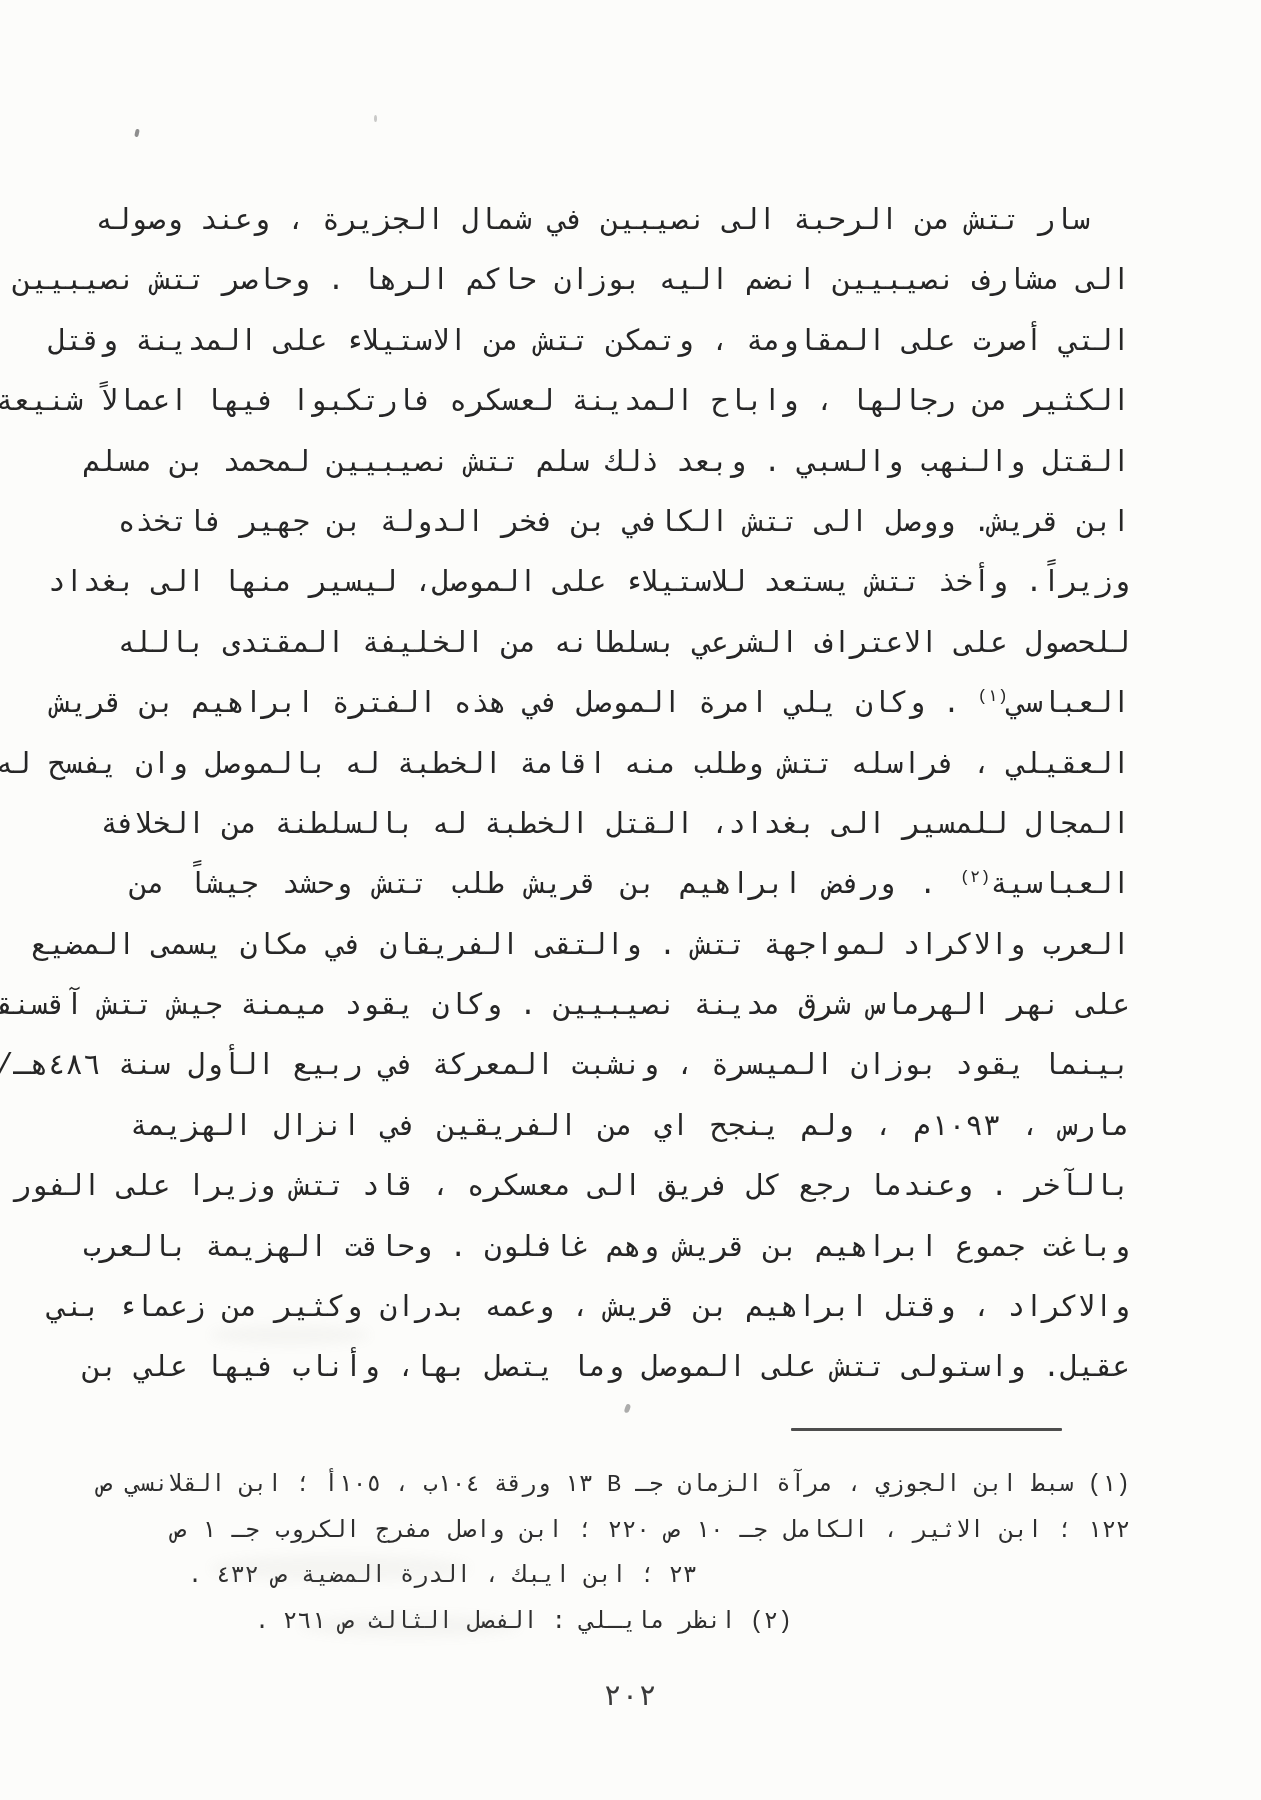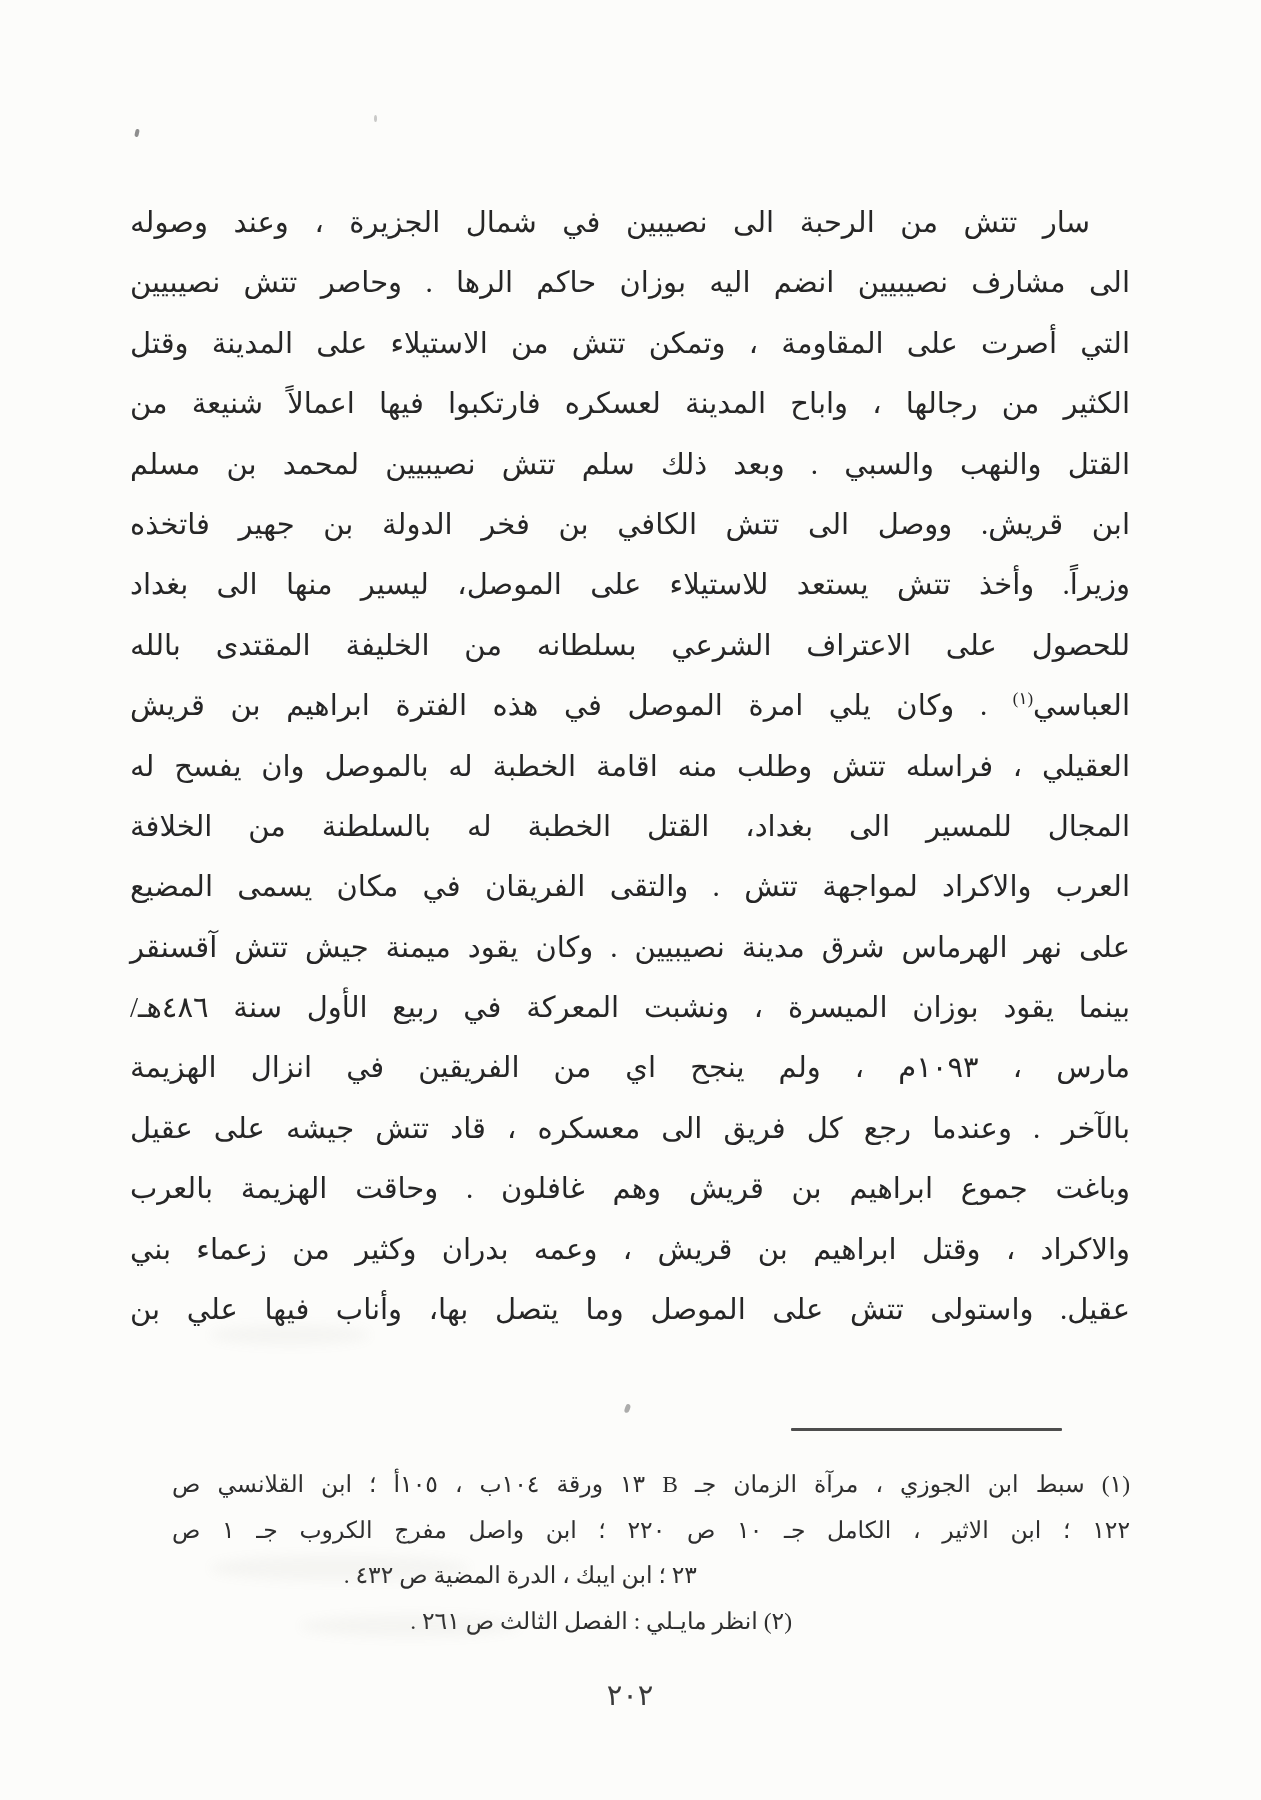--- a/index.html
+++ b/index.html
@@ -2,21 +2,21 @@
 <html lang="ar" dir="rtl"><head>
 <meta charset="utf-8">
 <style>
   html,body{margin:0;padding:0;background:#e8e8e6;}
   #page{
     position:relative;
     width:1261px;height:1800px;
     margin:0 auto;
     background:#fcfcfa;
     overflow:hidden;
-    font-family:Liberation Serif, serif;
+    font-family:Liberation Mono, monospace;
     color:#262626;
   }
   
   #body-text{
     position:absolute;
     top:192px;right:131px;
     width:1000px;
     direction:rtl;
   }
   .body-line{
@@ -101,25 +101,26 @@
       <div class="body-line"><span>الى مشارف نصيبيين انضم اليه بوزان حاكم الرها . وحاصر تتش نصيبيين</span></div>
       <div class="body-line"><span>التي أصرت على المقاومة ، وتمكن تتش من الاستيلاء على المدينة وقتل</span></div>
       <div class="body-line"><span>الكثير من رجالها ، واباح المدينة لعسكره فارتكبوا فيها اعمالاً شنيعة من</span></div>
       <div class="body-line"><span>القتل والنهب والسبي . وبعد ذلك سلم تتش نصيبيين لمحمد بن مسلم</span></div>
       <div class="body-line"><span>ابن قريش. ووصل الى تتش الكافي بن فخر الدولة بن جهير فاتخذه</span></div>
       <div class="body-line"><span>وزيراً. وأخذ تتش يستعد للاستيلاء على الموصل، ليسير منها الى بغداد</span></div>
       <div class="body-line"><span>للحصول على الاعتراف الشرعي بسلطانه من الخليفة المقتدى بالله</span></div>
       <div class="body-line"><span>العباسي</span><sup>(١)</sup><span> . وكان يلي امرة الموصل في هذه الفترة ابراهيم بن قريش</span></div>
       <div class="body-line"><span>العقيلي ، فراسله تتش وطلب منه اقامة الخطبة له بالموصل وان يفسح له</span></div>
       <div class="body-line"><span>المجال للمسير الى بغداد، القتل الخطبة له بالسلطنة من الخلافة</span></div>
+      <div class="body-line"><span>العباسية</span><sup>(٢)</sup><span> . ورفض ابراهيم بن قريش طلب تتش وحشد جيشاً من</span></div>
       <div class="body-line"><span>العرب والاكراد لمواجهة تتش . والتقى الفريقان في مكان يسمى المضيع</span></div>
       <div class="body-line"><span>على نهر الهرماس شرق مدينة نصيبيين . وكان يقود ميمنة جيش تتش آقسنقر</span></div>
       <div class="body-line"><span>بينما يقود بوزان الميسرة ، ونشبت المعركة في ربيع الأول سنة ٤٨٦هـ/</span></div>
       <div class="body-line"><span>مارس ، ١٠٩٣م ، ولم ينجح اي من الفريقين في انزال الهزيمة</span></div>
-      <div class="body-line"><span>بالآخر . وعندما رجع كل فريق الى معسكره ، قاد تتش جيشه على عقيل</span></div>
+      <div class="body-line"><span>بالآخر . وعندما رجع كل فريق الى معسكره ، قاد تتش وزيرا على الفور</span></div>
       <div class="body-line"><span>وباغت جموع ابراهيم بن قريش وهم غافلون . وحاقت الهزيمة بالعرب</span></div>
       <div class="body-line"><span>والاكراد ، وقتل ابراهيم بن قريش ، وعمه بدران وكثير من زعماء بني</span></div>
       <div class="body-line"><span>عقيل. واستولى تتش على الموصل وما يتصل بها، وأناب فيها علي بن</span></div>
     </div>
 
   <div id="footnote-rule"></div>
 
   <div id="footnotes">
       <div class="fn-line full">(١) سبط ابن الجوزي ، مرآة الزمان جـ B ١٣ ورقة ١٠٤ب ، ١٠٥أ ؛ ابن القلانسي ص</div>
       <div class="fn-line full">١٢٢ ؛ ابن الاثير ، الكامل جـ ١٠ ص ٢٢٠ ؛ ابن واصل مفرج الكروب جـ ١ ص</div>

